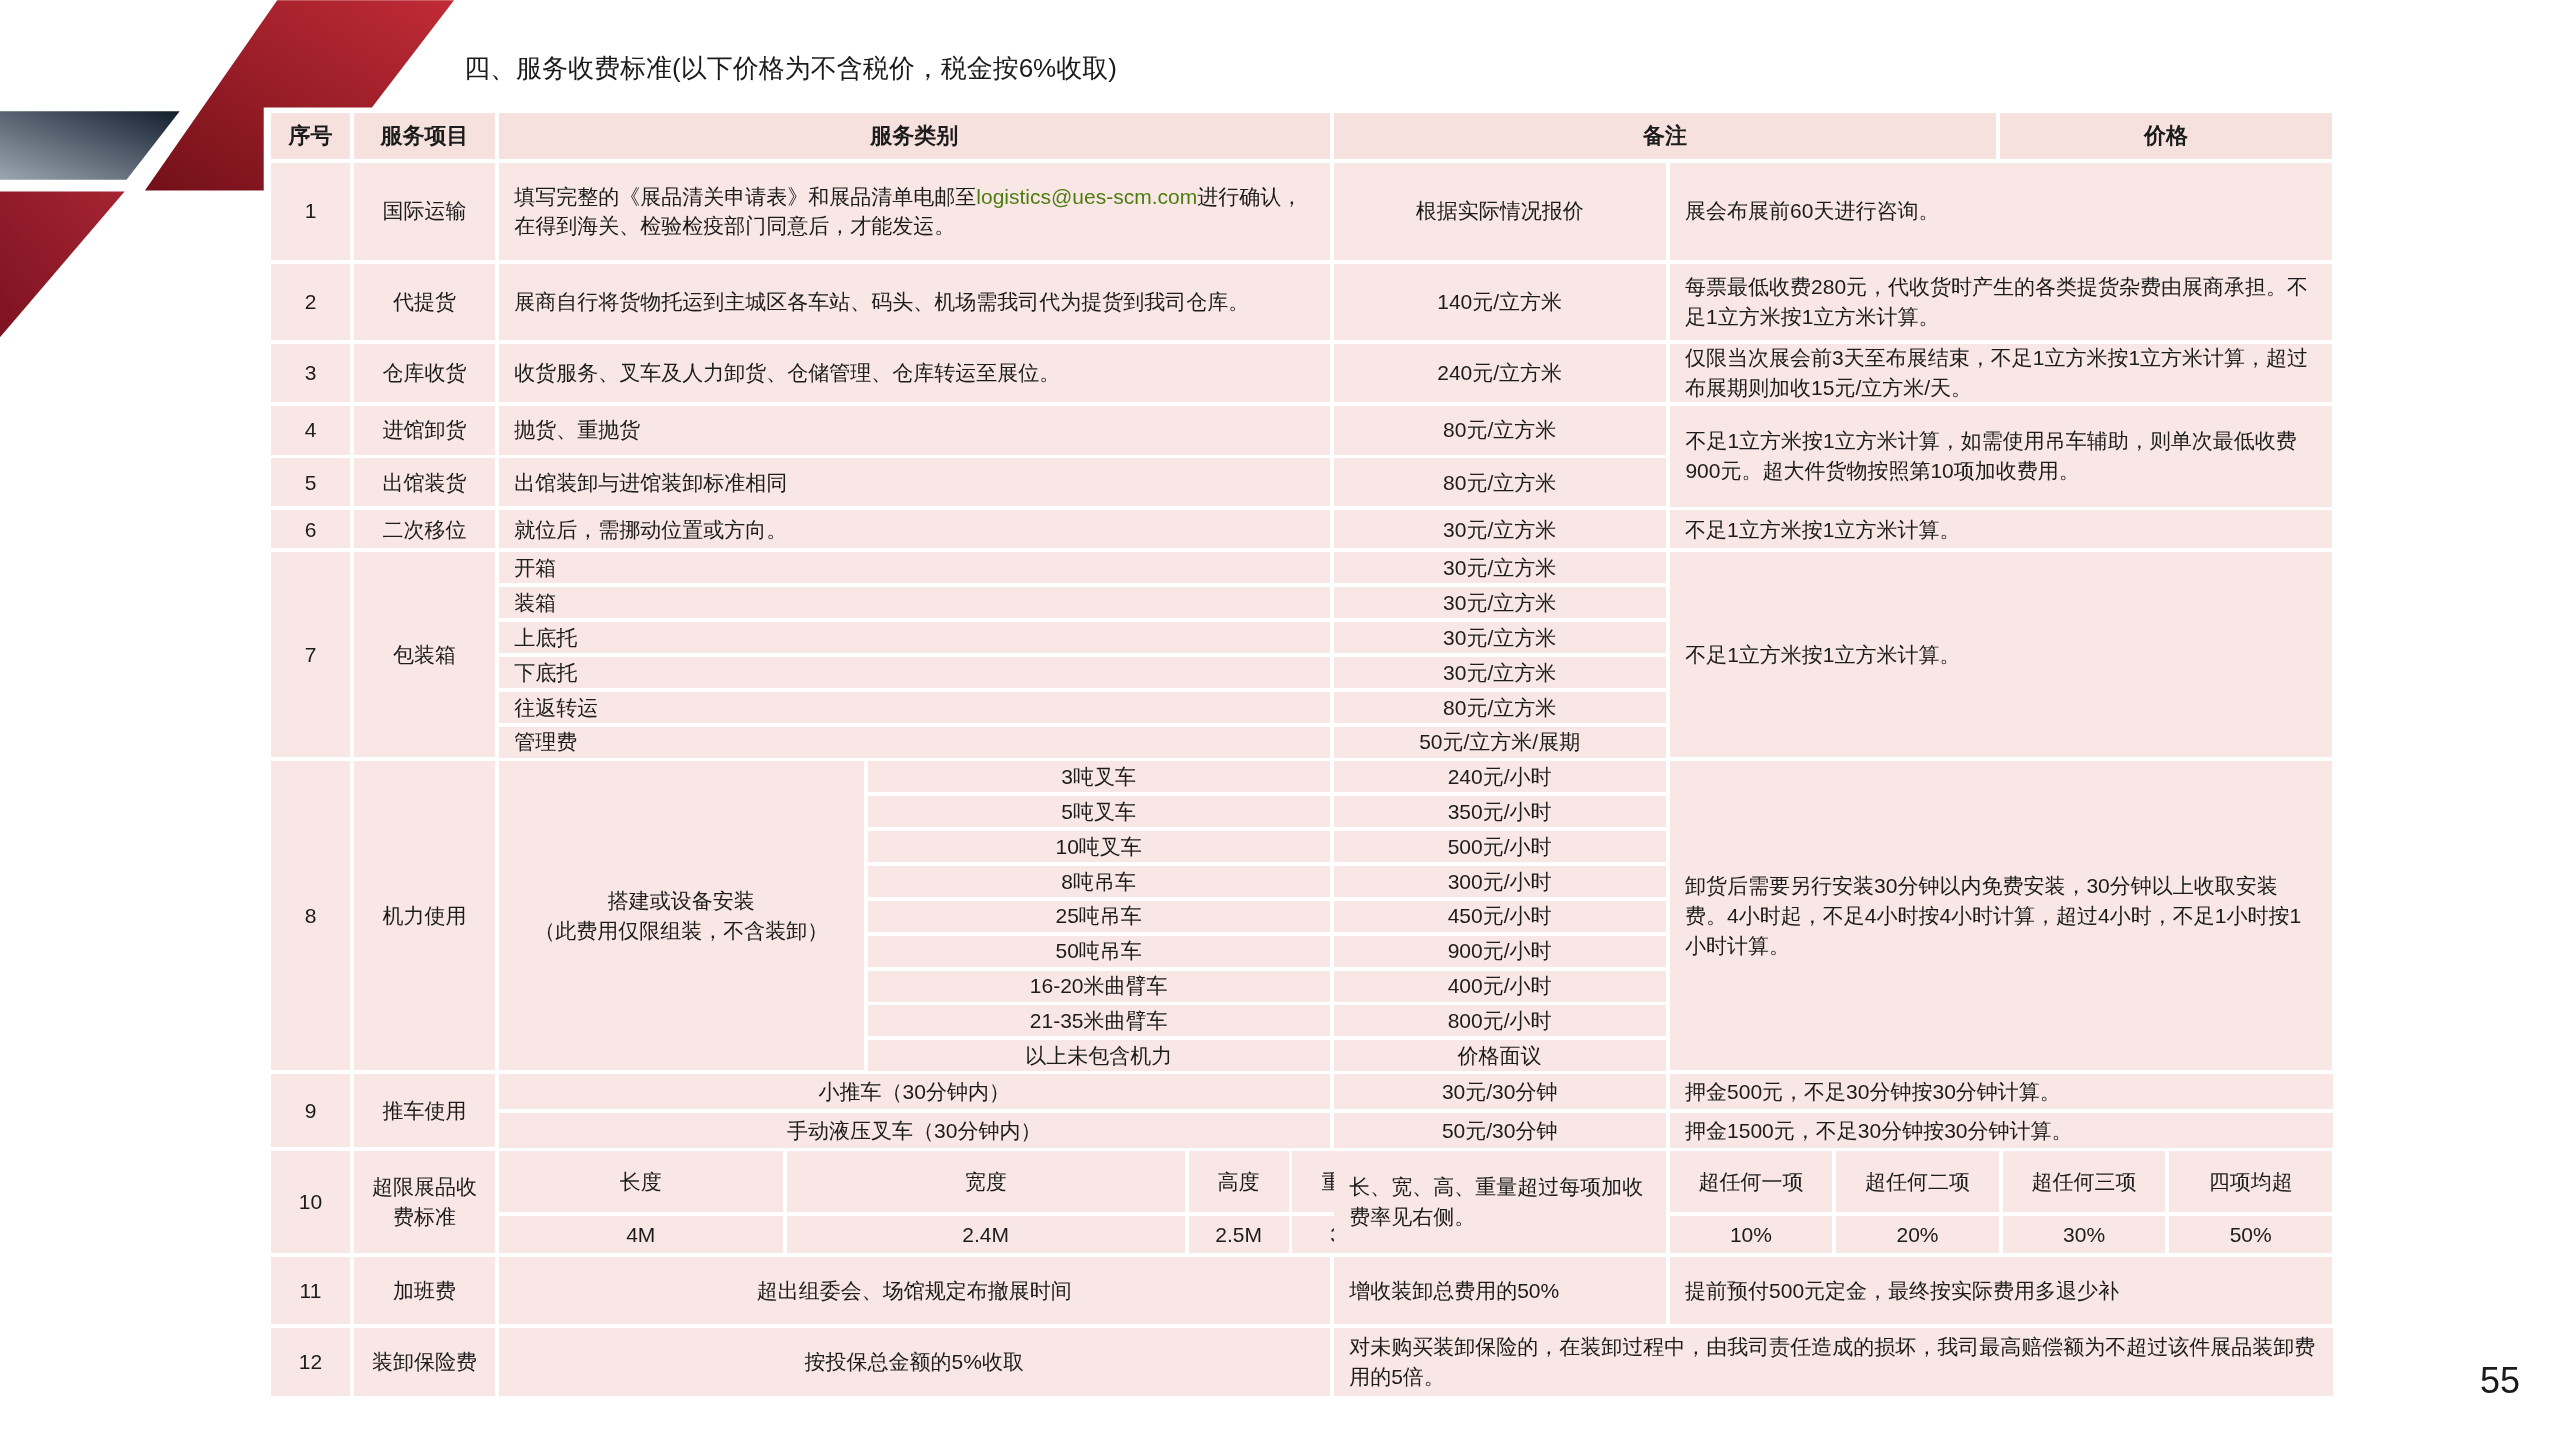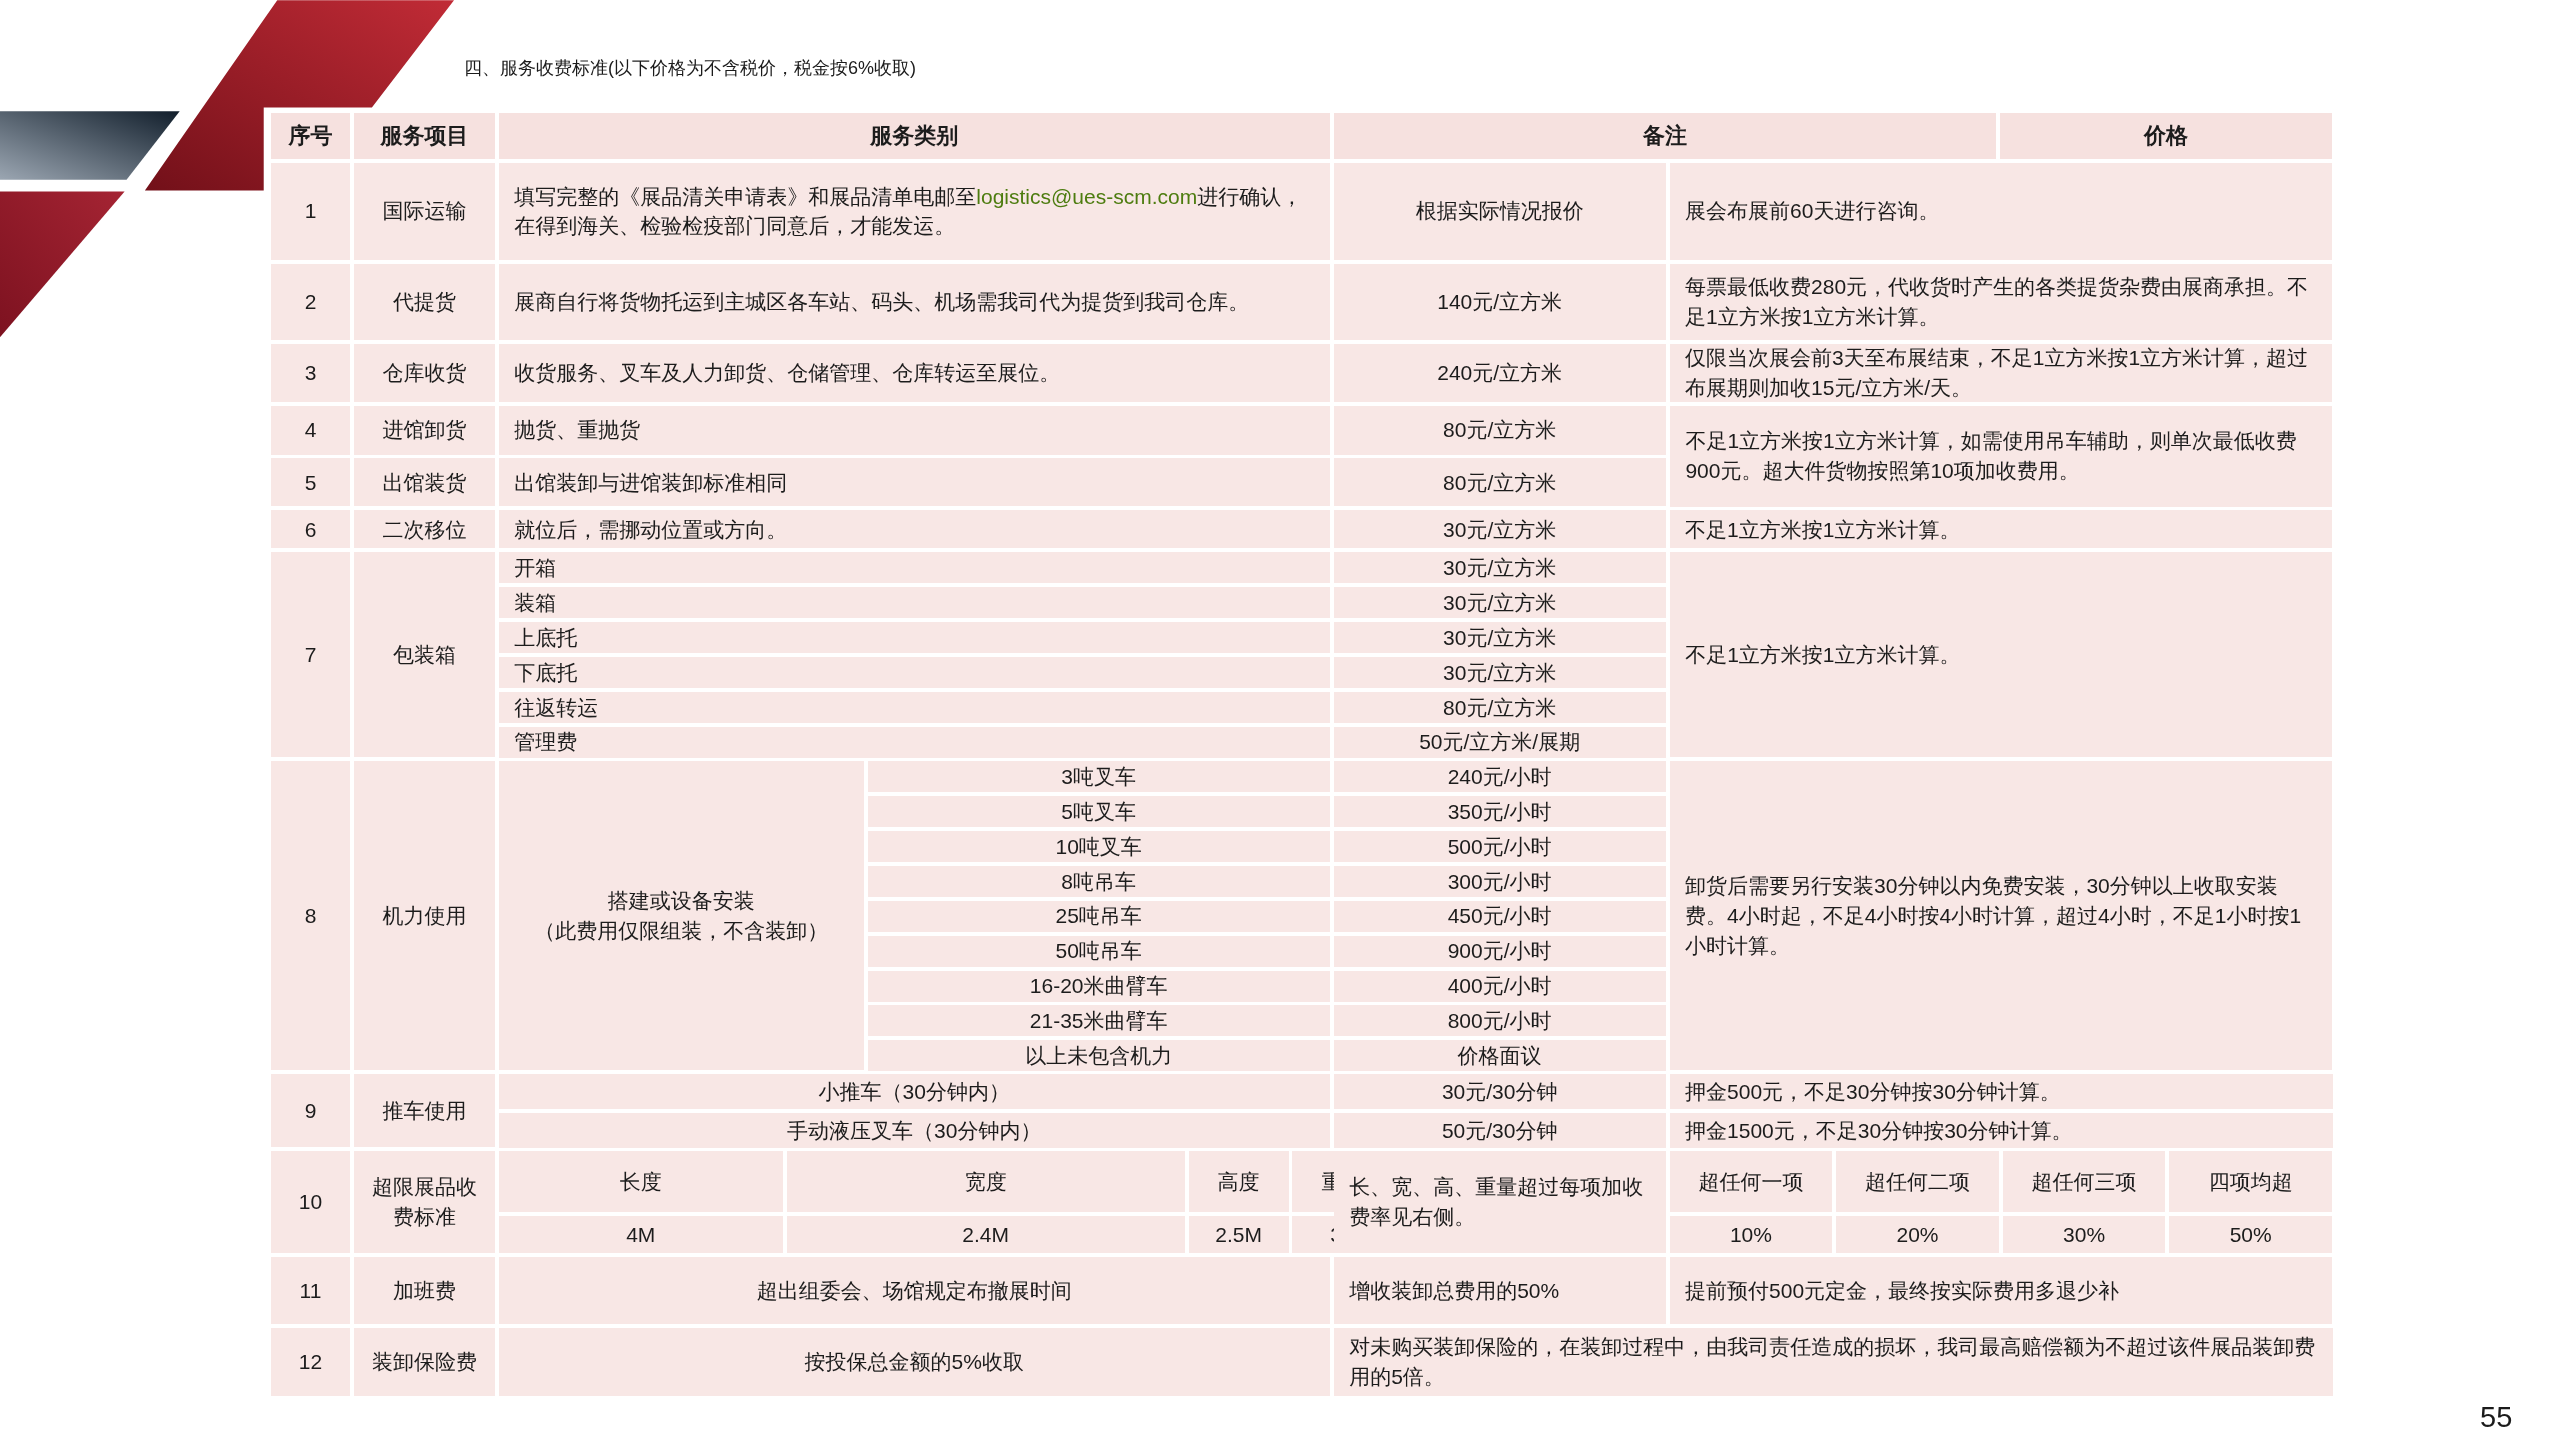--- a/index.html
+++ b/index.html
@@ -1,20 +1,20 @@
 <!DOCTYPE html>
 <html><head>
 <meta charset="utf-8">
 <style>
   html,body{margin:0;padding:0;background:#ffffff;}
   body{font-family:"Liberation Sans","DejaVu Sans",sans-serif;color:#1c1c1c;}
   .page{position:relative;width:2576px;height:1449px;background:#ffffff;overflow:hidden;}
   .deco{position:absolute;left:0;top:0;width:483px;height:464px;z-index:0;}
-  .slide-title{position:absolute;left:464px;top:50px;font-size:18px;line-height:37px;color:#1b1b1b;z-index:2;}
-  .page-number{position:absolute;left:2480px;top:1360px;font-size:29px;color:#1b1b1b;z-index:2;margin-top:41px;}
+  .slide-title{position:absolute;left:464px;top:50px;font-size:26px;line-height:37px;color:#1b1b1b;z-index:2;}
+  .page-number{position:absolute;left:2480px;top:1360px;font-size:36px;color:#1b1b1b;z-index:2;}
 
   .tbl{position:absolute;left:271px;top:113px;width:2061px;display:flex;flex-direction:column;gap:3.9px;z-index:1;border-radius:20px;}
   .tr{display:flex;gap:3.9px;}
   .stack{display:flex;flex-direction:column;gap:3.9px;}
   .c{background:#f8e7e5;display:flex;align-items:center;justify-content:center;
      text-align:center;font-size:21px;line-height:1.42;flex-shrink:0;box-sizing:border-box;padding:3.9px 7.7px;}
   .c.l{justify-content:flex-start;text-align:left;padding:5.8px 15.5px;}
   .hd .c{background:#f6e1df;font-weight:700;font-size:22px;}
 
   .w-no{width:79px}.w-item{width:141px}.w-cat{width:831px}.w-price{width:332px}.w-rem{width:663px}

